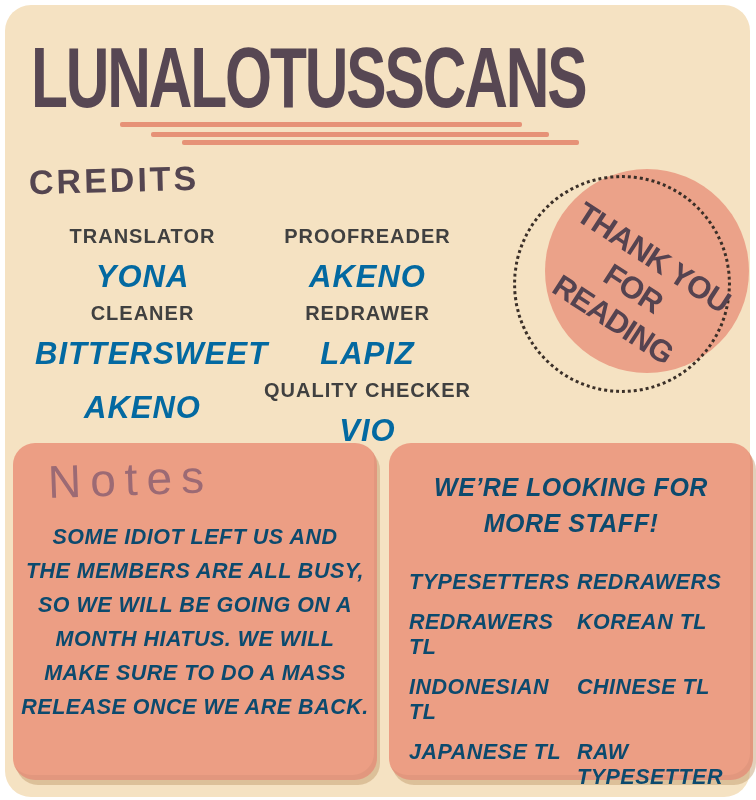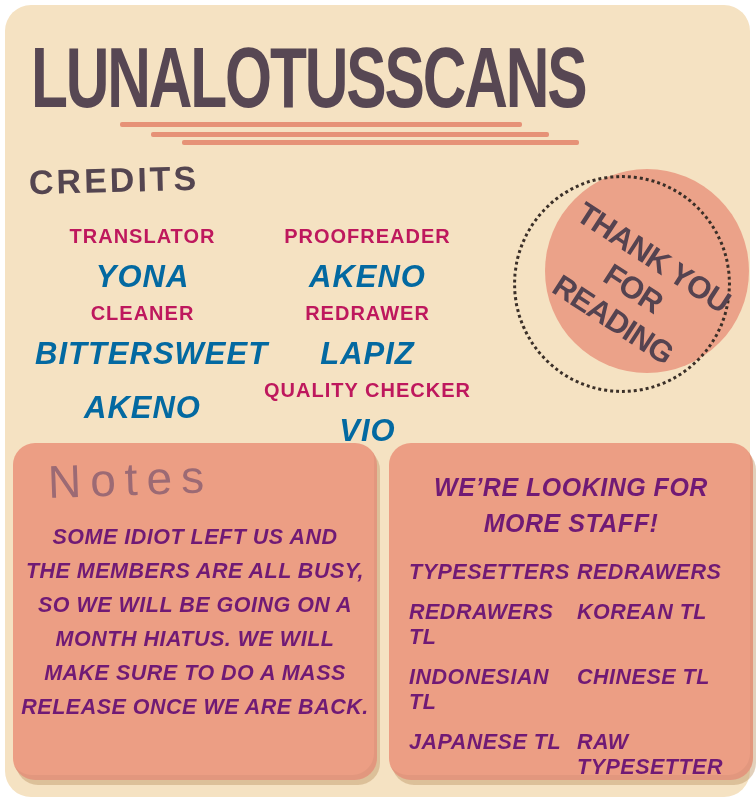--- a/index.html
+++ b/index.html
@@ -17,21 +17,21 @@
   .u1{left:115px;top:117px;width:402px;}
   .u2{left:146px;top:127px;width:398px;}
   .u3{left:177px;top:135px;width:397px;}
 
   
   .credits-heading{position:absolute;left:24px;top:156px;font-size:34px;font-weight:bold;
                    color:#544550;letter-spacing:3px;transform:rotate(-1.5deg);}
   .credits-grid{position:absolute;left:30px;top:220px;width:445px;display:grid;
                 grid-template-columns:215px 215px;column-gap:10px;row-gap:8px;}
   .credit{ text-align:center;}
-  .credit .role{font-size:20px;font-weight:bold;color:#be185d;letter-spacing:1px;}
+  .credit .role{font-size:20px;font-weight:bold;color:#404040;letter-spacing:1px;}
   .credit .name{font-size:31px;font-weight:bold;font-style:italic;color:#0369a1;
                 letter-spacing:1px;margin-top:12px;line-height:1.1;}
 
   
   .badge{position:absolute;left:500px;top:146px;width:256px;height:248px;}
   .badge-fill{position:absolute;left:40px;top:18px;width:204px;height:204px;
               border-radius:50%;background:#eba289;}
   .badge-dots{position:absolute;left:8px;top:24px;width:212px;height:212px;
               border:3px dotted #3a2f28;border-radius:50%;}
   .badge-text{position:absolute;left:8px;top:82px;width:240px;text-align:center;
@@ -40,29 +40,29 @@
 
   
   .panel{position:absolute;top:438px;width:364px;height:337px;background:#ec9e84;
          border-radius:22px;box-shadow:3px 5px 0 rgba(190,150,105,0.45),
          inset -3px -5px 0 rgba(0,0,0,0.04);}
   .panel-left{left:8px;}
   .panel-right{left:384px;}
 
   .notes-title{margin:12px 0 0 34px;font-size:46px;color:#9c6a74;letter-spacing:9px;
                transform:rotate(-2deg);transform-origin:left top;}
-  .comic{font-weight:bold;font-style:italic;color:#701a75;}
+  .comic{font-weight:bold;font-style:italic;color:#0c4a6e;}
   .break-line{text-align:center;font-size:24px;margin-top:16px;letter-spacing:0.5px;}
   .note-body{text-align:center;font-size:21.5px;margin-top:12px;line-height:1.58;
              letter-spacing:0.5px;}
 
   .staff-heading{text-align:center;font-size:25px;margin-top:26px;line-height:1.45;
                  letter-spacing:0.5px;}
   .staff-grid{display:grid;grid-template-columns:1fr 1fr;row-gap:15px;column-gap:6px;
-              margin:18px 14px 0 20px;font-size:21.5px;letter-spacing:0.5px;}
+              margin:28px 14px 0 20px;font-size:21.5px;letter-spacing:0.5px;}
 </style>
 </head>
 <body>
 
 <div class="canvas">
   <div class="card">
 
     <div class="title">LUNALOTUSSCANS</div>
     <div class="underline u1"></div>
     <div class="underline u2"></div>

